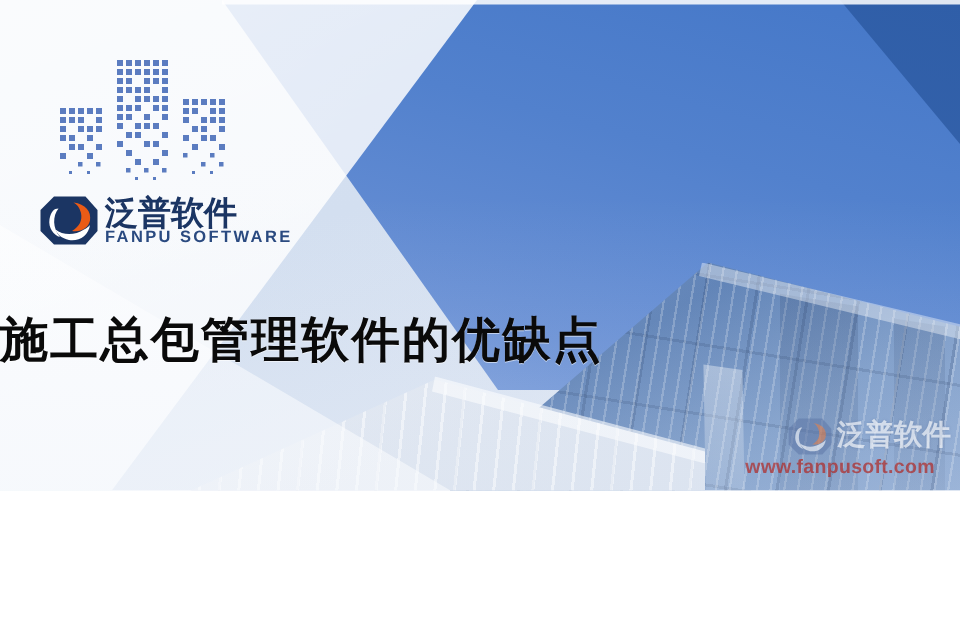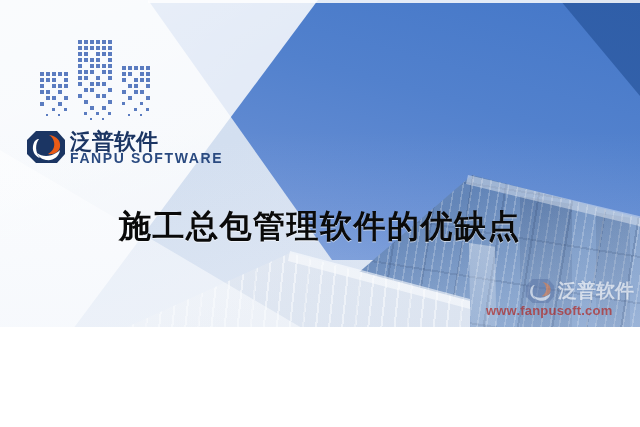--- a/index.html
+++ b/index.html
@@ -185,34 +185,33 @@
   }
   .logo-cn {
     font-size: 22px;
     font-weight: bold;
     color: #1b3563;
     letter-spacing: 0px;
     line-height: 23px;
     white-space: nowrap;
   }
   .logo-en {
-    font-size: 14px;
+    font-size: 11px;
     font-weight: bold;
     color: #2a4a80;
     letter-spacing: 1.6px;
     line-height: 11px;
     white-space: nowrap;
   }
 
   
   .title {
     position: absolute;
     left: 0px; top: 205px;
     width: 640px;
-    text-align: center;
     font-size: 32px;
     font-weight: bold;
     color: #0a0a0a;
     letter-spacing: 1.5px;
     line-height: 42px;
     text-shadow: 0 1px 0 rgba(255,255,255,0.55);
     white-space: nowrap;
   }
 
   
@@ -232,21 +231,21 @@
   .wm-cn {
     margin-left: 3px;
     font-size: 19px;
     font-weight: bold;
     color: rgba(255,255,255,0.82);
     text-shadow: 0 0 2px rgba(90,115,160,0.55);
     white-space: nowrap;
     line-height: 22px;
   }
   .wm-url {
-    text-align: left;
+    text-align: center;
     font-size: 13px;
     font-weight: bold;
     color: rgba(176,36,32,0.88);
     letter-spacing: 0.2px;
     line-height: 16px;
     margin-top: -1px;
     white-space: nowrap;
   }
 </style>
 </head>

